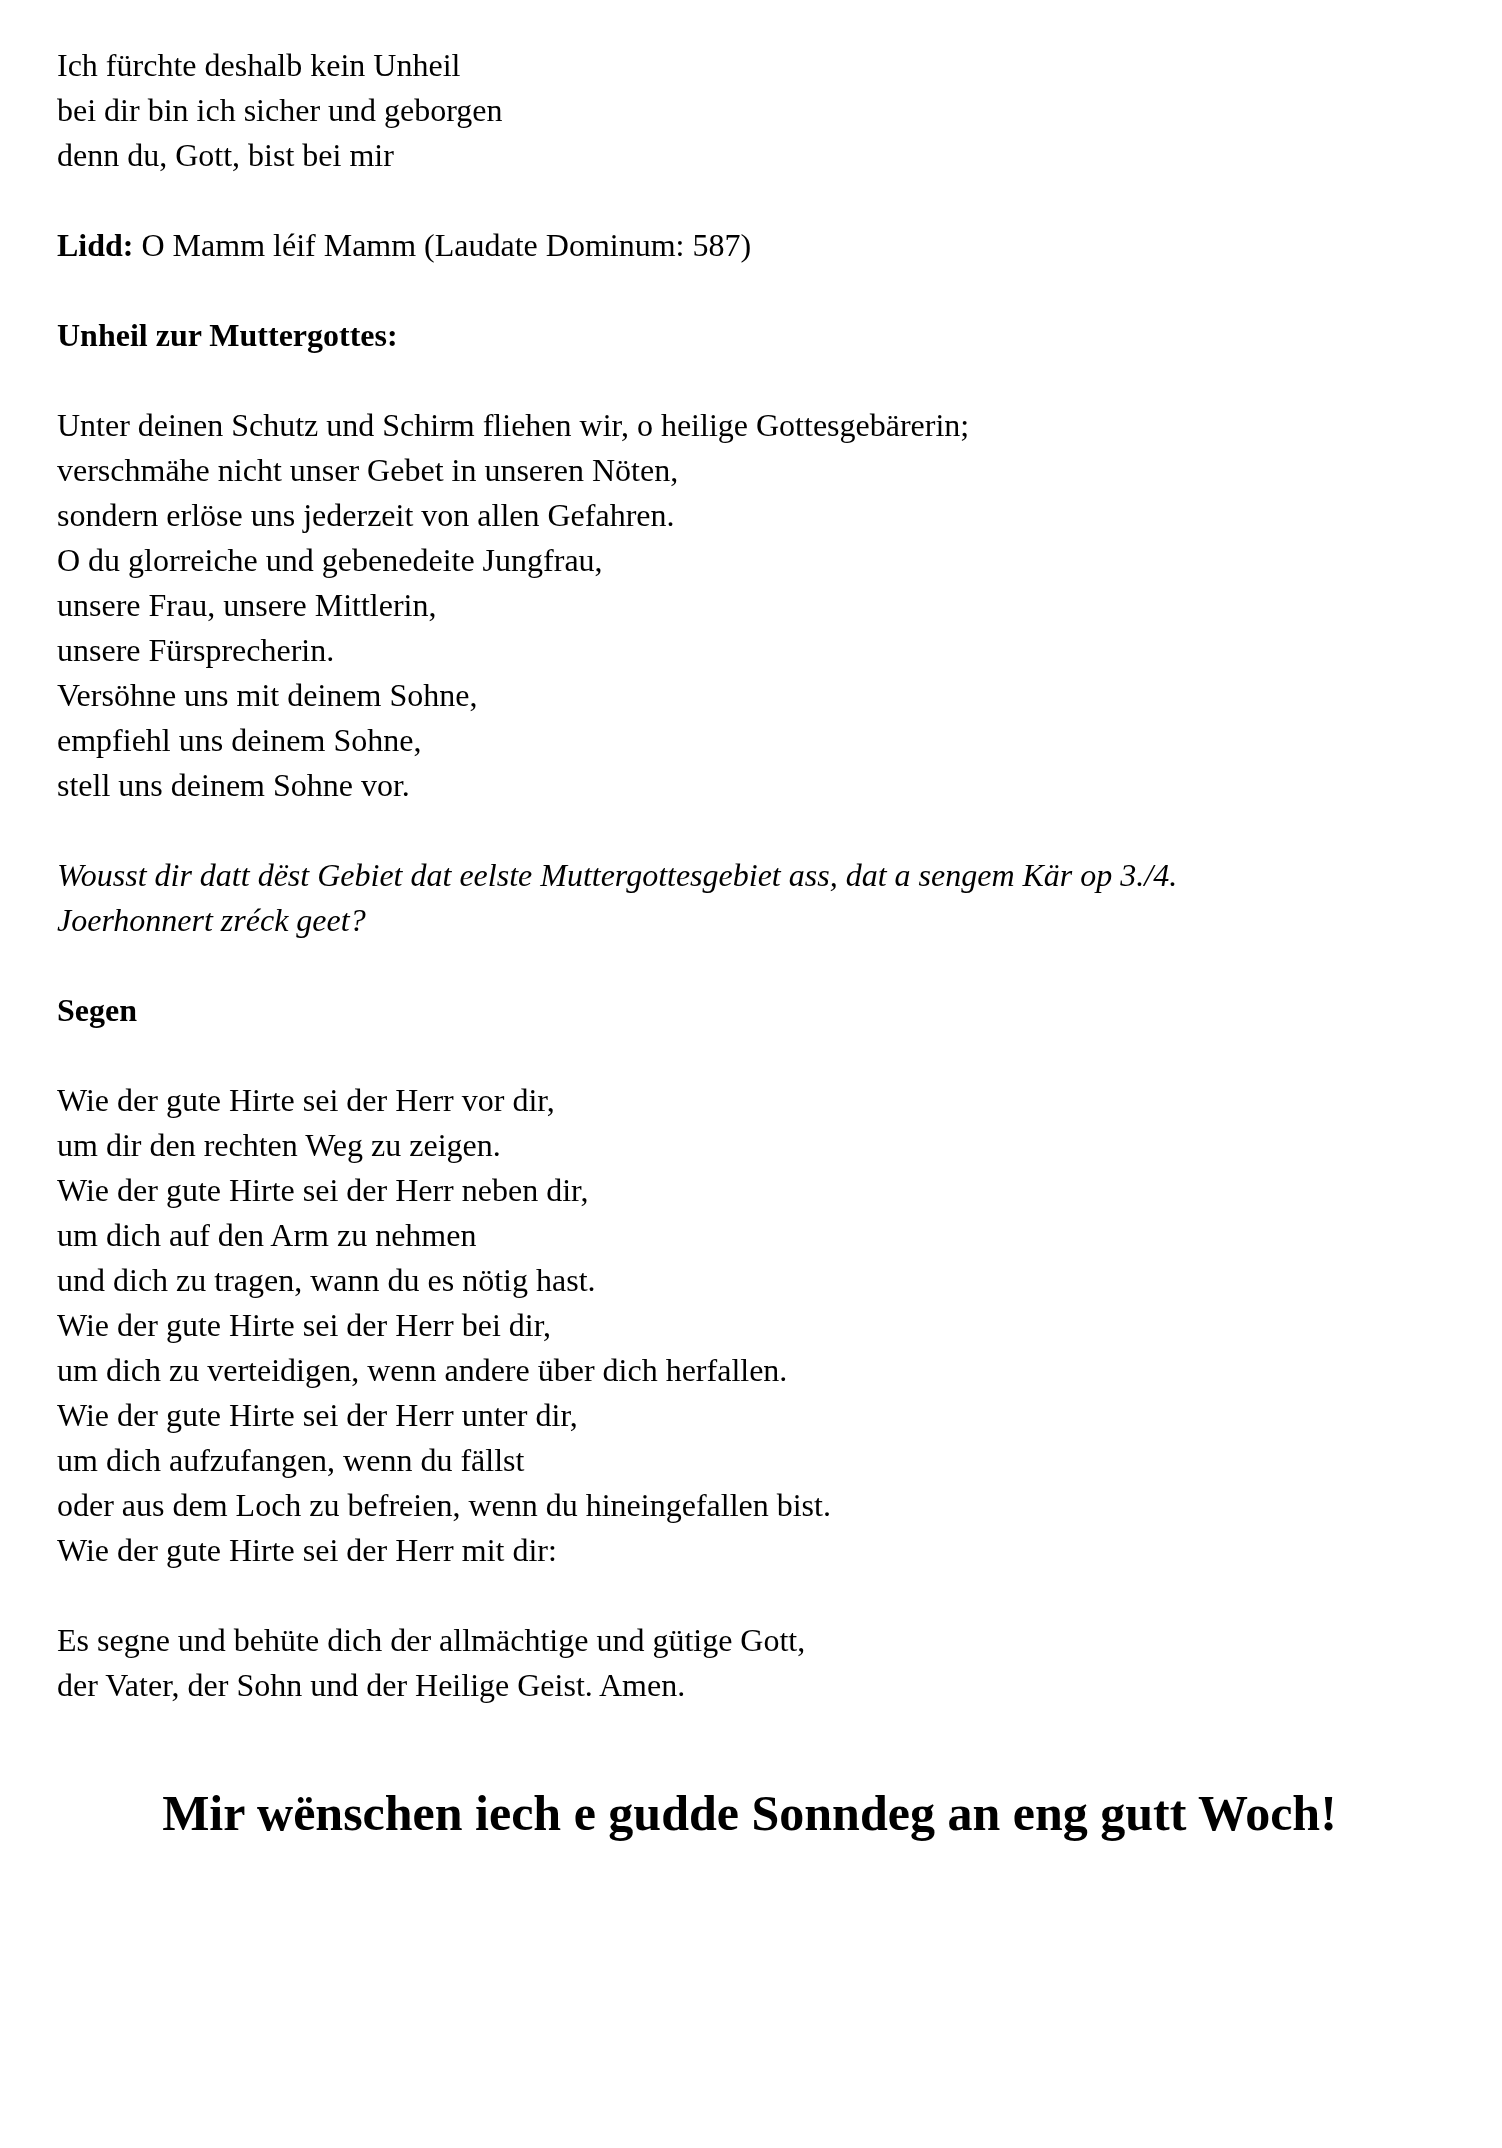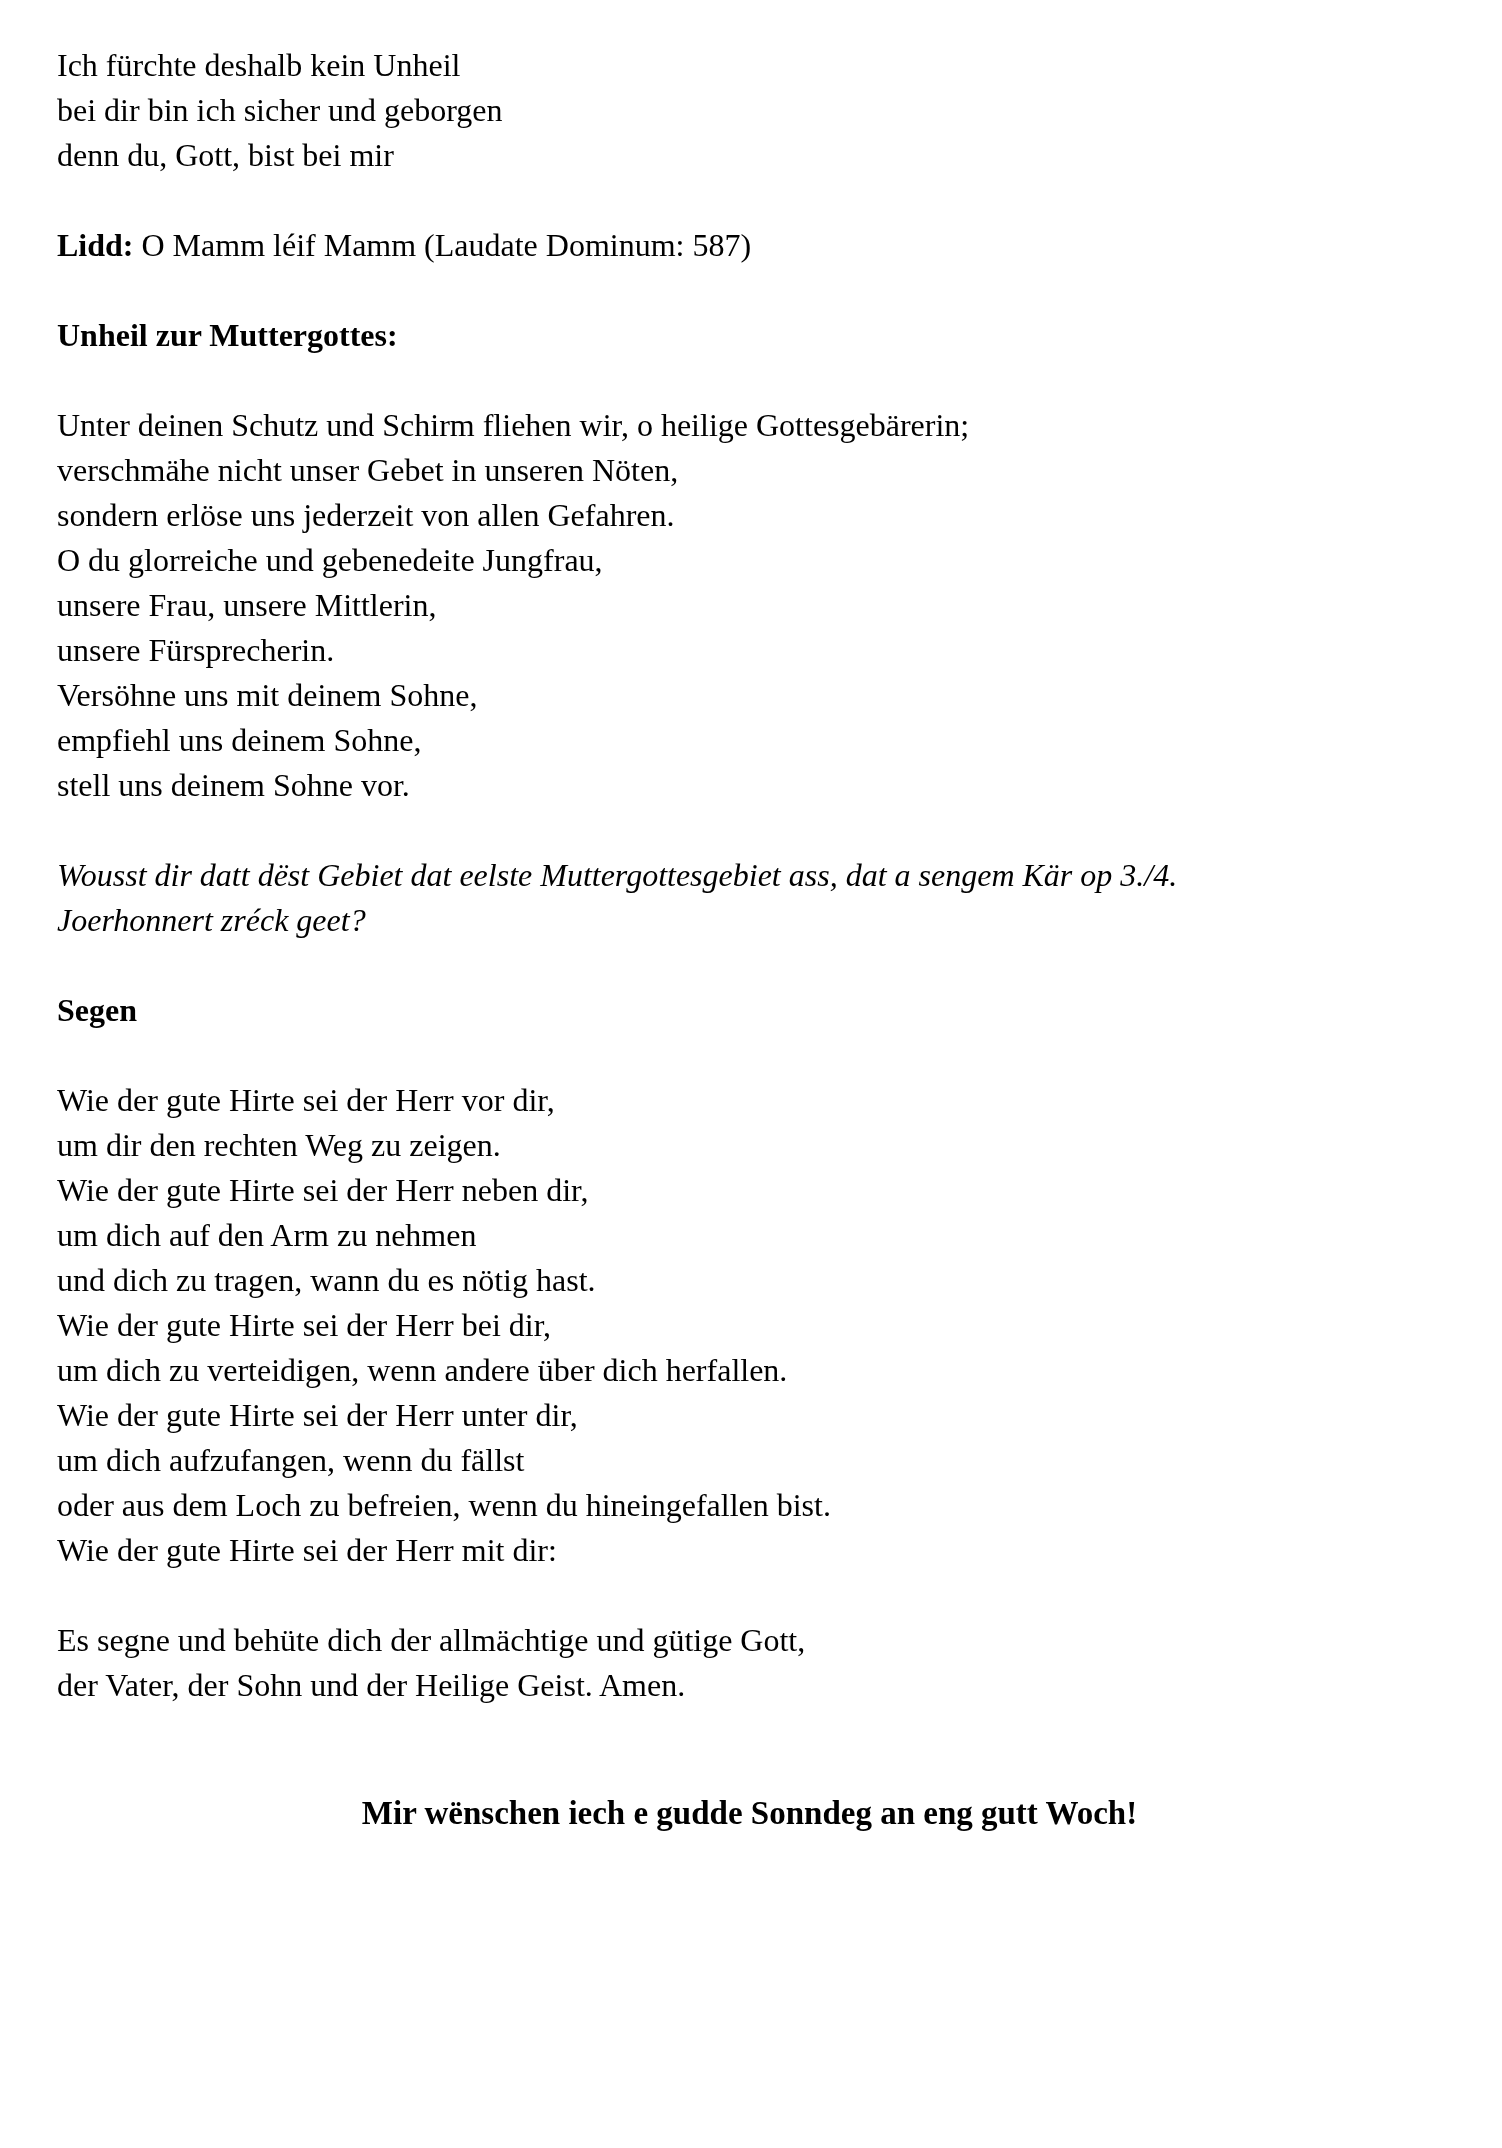--- a/index.html
+++ b/index.html
@@ -23,21 +23,21 @@
   .b { font-weight: bold; margin-top: 34px; }
   .i { font-style: italic; margin-top: 38px; }
   .cross-line {
     display: block;
     margin-left: 400px;
     font-style: italic;
   }
   .farewell {
     font-family: "Liberation Serif", serif;
     font-weight: bold;
-    font-size: 33px;
+    font-size: 50px;
     line-height: 60px;
     text-align: center;
     margin-top: 75px;
     white-space: nowrap;
   }
 </style>
 </head>
 <body>
 
 <div class="page">

